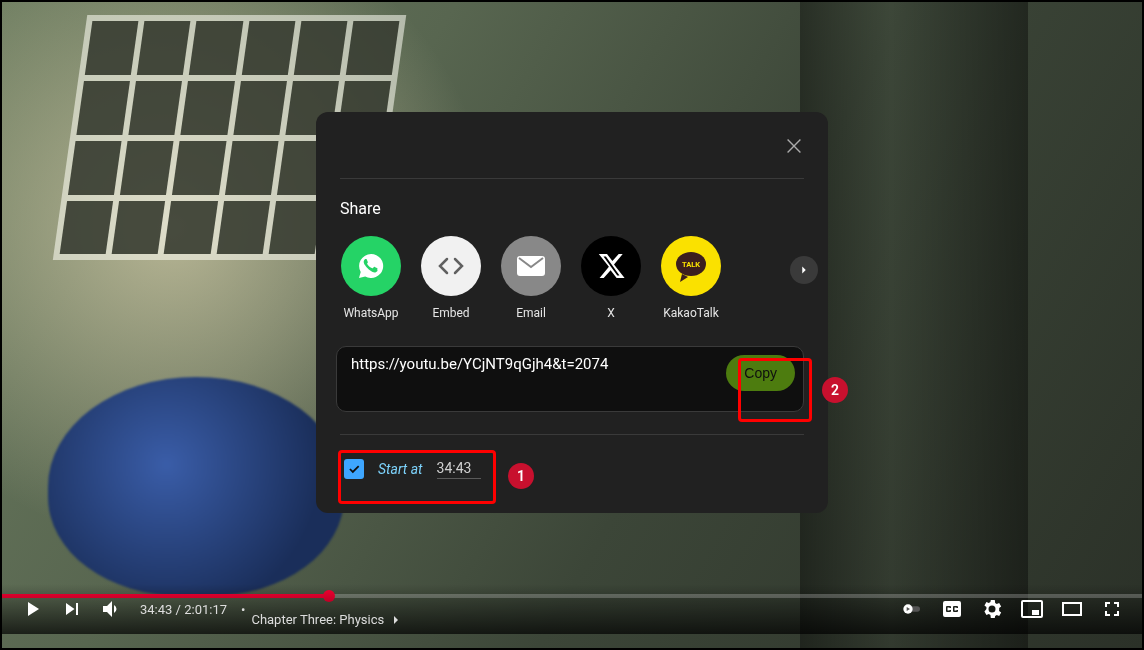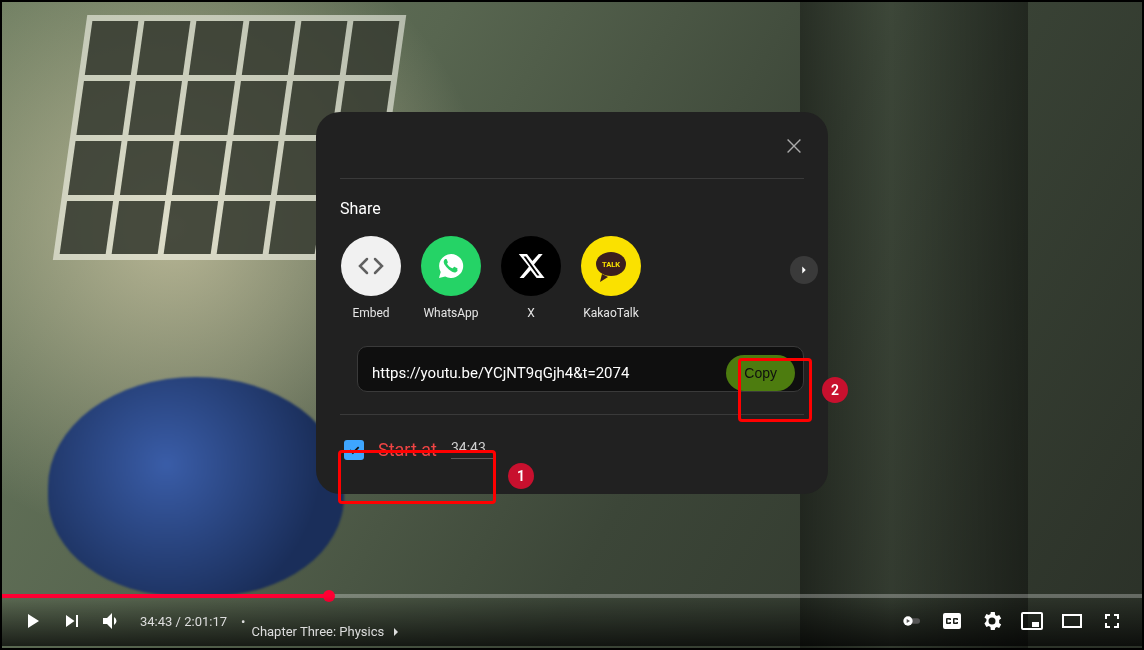--- a/index.html
+++ b/index.html
@@ -47,39 +47,39 @@
     position:absolute; left:0; top:0; bottom:0;
     background:#ff0033;
   }
   .progress-knob {
     position:absolute; top:50%; width:12px; height:12px; border-radius:50%;
     background:#ff0033; transform:translate(-50%,-50%);
   }
 
   
   .controls {
-    position:absolute; left:2px; right:2px; bottom:4px; height:50px;
+    position:absolute; left:2px; right:2px; bottom:16px; height:50px;
     display:flex; align-items:center; color:#fff;
     background: linear-gradient(to top, rgba(0,0,0,0.7), rgba(0,0,0,0));
     padding: 0 10px;
     justify-content: space-between;
   }
   .ctrl-btn {
     width:40px; height:40px; display:flex; align-items:center; justify-content:center;
     cursor:pointer;
   }
   .ctrl-btn svg { fill:#fff; width:24px; height:24px; }
   .time-text { font-size:13px; margin: 0 6px 0 8px; color:#ddd; }
   .chapter { font-size:13px; color:#ddd; display:flex; align-items:center; gap:4px; cursor:pointer;margin-top:21px;}
   .spacer { flex:1; }
 
   
   .dialog {
     position:absolute; left:50%; top:112px; transform:translateX(-50%);
-    width:512px; background:#212121; border-radius:24px;
+    width:512px; background:#212121; border-radius:12px;
     color:#fff; padding: 20px 0 28px 0;
   }
   .dialog-close {
     position:absolute; right:14px; top:14px; width:40px; height:40px;
     display:flex; align-items:center; justify-content:center; cursor:pointer;
   }
   .dialog-close svg { stroke:#aaa; stroke-width:1.5; width:22px; height:22px; }
   .hr { height:1px; background:#3a3a3a; margin: 46px 24px 0 24px; }
   .share-title { font-size:16px; margin: 20px 24px 18px 24px; }
   .share-row {
@@ -91,41 +91,41 @@
     font-size:24px;
   }
   .share-label { font-size:12px; color:#e5e5e5; }
   .share-next {
     position:absolute; right:10px; top:20px; width:28px; height:28px; border-radius:50%;
     background:#3a3a3a; display:flex; align-items:center; justify-content:center; cursor:pointer;
   }
   .share-next svg { fill:#fff; width:14px; height:14px; }
 
   .url-row {
-    margin: 26px 24px 0 41px; background:#0f0f0f; border:1px solid #3a3a3a;
-    border-radius:10px; display:flex; align-items:center; padding:8px 8px 0 14px;
+    margin: 26px 24px 0 20px; background:#0f0f0f; border:1px solid #3a3a3a;
+    border-radius:10px; display:flex; align-items:flex-start; padding:8px 8px 20px 14px;
     position:relative;
   }
   .url-text { flex:1; font-size:15px; color:#fff; overflow:hidden; white-space:nowrap; }
   .copy-btn {
     background:#4d7c0f; color:#0f0f0f; font-size:14px; font-weight:500;
     border:none; border-radius:18px; padding:10px 18px; cursor:pointer;
   }
   .hr2 { height:1px; background:#3a3a3a; margin: 22px 24px 0 24px; }
 
   .startat-row {
     margin: 18px 24px 0 24px; display:flex; align-items:center; gap:14px;
     width:fit-content; padding:6px 10px 6px 4px;
   }
   .checkbox {
     width:20px; height:20px; border-radius:3px; background:#3ea6ff;
     display:flex; align-items:center; justify-content:center; cursor:pointer;
   }
   .checkbox svg { stroke:#0f0f0f; stroke-width:3; width:14px; height:14px; fill:none; }
-  .startat-label { font-size:18px; color:#ef4444; }
+  .startat-label { font-size:14px; color:#7dd3fc;font-style:italic; }
   .startat-time {
     font-size:14px; color:#d0d0d0; border:none; border-bottom:1px solid #5a5a5a;
     padding-bottom:2px; min-width:44px;
   }
 
   
   .hl { position:absolute; border:3px solid #ff0000; border-radius:4px; pointer-events:none; }
   .callout {
     position:absolute; width:26px; height:26px; border-radius:50%; background:#c8102e;
     color:#fff; font-size:14px; font-weight:600; display:flex; align-items:center; justify-content:center;
@@ -236,34 +236,43 @@
   <div class="dialog-close">
     <svg viewBox="0 0 24 24">
         <path d="M5 5l14 14M19 5L5 19"></path>
       </svg>
   </div>
   <div class="hr"></div>
   <div class="share-title">Share</div>
 
   <div class="share-row" id="share-row">
     <div class="share-item">
+        <div class="share-circle" style="background: rgb(37, 211, 102);">
+          <svg width="32" height="32" viewBox="0 0 32 32">
+            <path fill="#ffffff" d="M16 4a12 12 0 00-10.3 18L4 28l6.2-1.6A12 12 0 1016 4zm6.6 16.7c-.3.8-1.7 1.6-2.4 1.7-1.6.2-2.9-.5-5.3-2.2-2.9-2-4.8-5-5-5.2-.1-.2-1.2-1.6-1.2-3.1s.8-2.2 1-2.5c.3-.3.6-.3.8-.3h.6c.2 0 .4 0 .7.5l1 2.3c.1.2.1.4 0 .6l-.5.7c-.2.2-.3.4-.1.7.5.9 1.2 1.8 2 2.5.9.8 2 1.4 3.1 1.8.3.1.5.1.7-.1l.9-1c.2-.3.5-.3.8-.2l2.2 1c.3.1.5.2.5.4.1.3.1.8-.2 1.4z"></path>
+          </svg>
+        </div>
+        <div class="share-label">WhatsApp</div>
+      </div>
+      <div class="share-item">
         <div class="share-circle" style="background: rgb(241, 241, 241);">
           <svg width="30" height="20" viewBox="0 0 30 20">
             <path d="M11 3L4 10l7 7M19 3l7 7-7 7" fill="none" stroke="#606060" stroke-width="2.5" stroke-linecap="round"></path>
           </svg>
         </div>
         <div class="share-label">Embed</div>
       </div>
       <div class="share-item">
-        <div class="share-circle" style="background: rgb(37, 211, 102);">
-          <svg width="32" height="32" viewBox="0 0 32 32">
-            <path fill="#ffffff" d="M16 4a12 12 0 00-10.3 18L4 28l6.2-1.6A12 12 0 1016 4zm6.6 16.7c-.3.8-1.7 1.6-2.4 1.7-1.6.2-2.9-.5-5.3-2.2-2.9-2-4.8-5-5-5.2-.1-.2-1.2-1.6-1.2-3.1s.8-2.2 1-2.5c.3-.3.6-.3.8-.3h.6c.2 0 .4 0 .7.5l1 2.3c.1.2.1.4 0 .6l-.5.7c-.2.2-.3.4-.1.7.5.9 1.2 1.8 2 2.5.9.8 2 1.4 3.1 1.8.3.1.5.1.7-.1l.9-1c.2-.3.5-.3.8-.2l2.2 1c.3.1.5.2.5.4.1.3.1.8-.2 1.4z"></path>
-          </svg>
-        </div>
-        <div class="share-label">WhatsApp</div>
+        <div class="share-circle" style="background: rgb(136, 136, 136);">
+          <svg width="30" height="22" viewBox="0 0 30 22">
+            <rect x="1" y="1" width="28" height="20" rx="3" fill="#ffffff"></rect>
+            <path d="M3 3l12 9L27 3" fill="none" stroke="#888888" stroke-width="2"></path>
+          </svg>
+        </div>
+        <div class="share-label">Email</div>
       </div>
       <div class="share-item">
         <div class="share-circle" style="background: rgb(0, 0, 0);">
           <svg width="30" height="30" viewBox="0 0 30 30">
             <path fill="#ffffff" d="M22.7 3h4L18 13.6 28.6 27h-8l-6-7.7L7.7 27H3.6l9.3-11.3L2.8 3h8.2l5.4 7L22.7 3zm-1.4 21.5h2.2L9.9 5.4H7.5l13.8 19.1z"></path>
           </svg>
         </div>
         <div class="share-label">X</div>
       </div>
       <div class="share-item">

